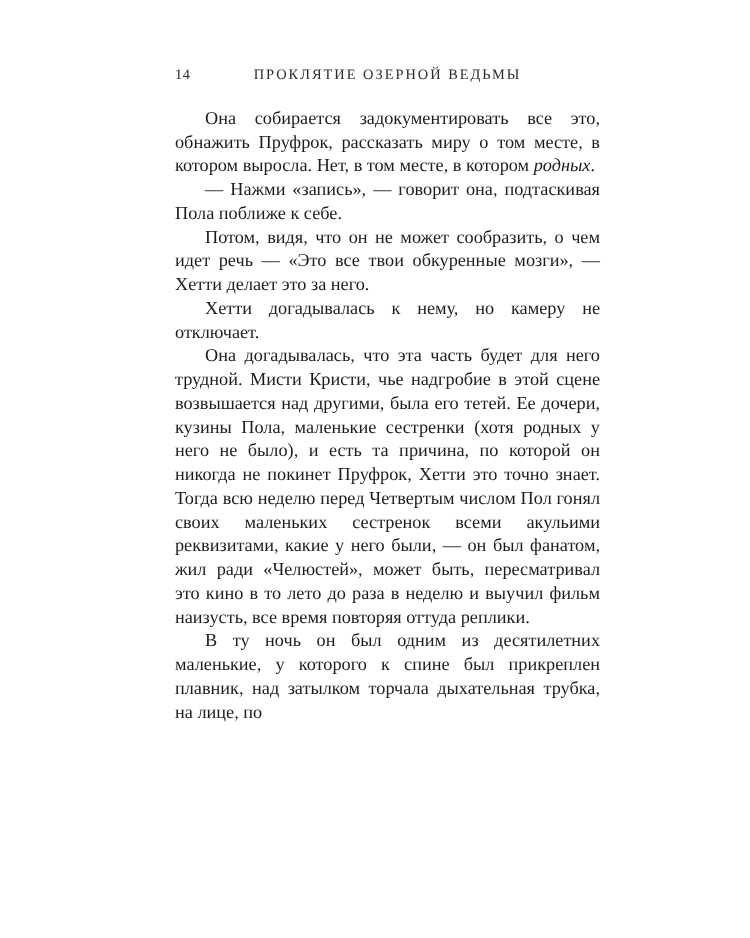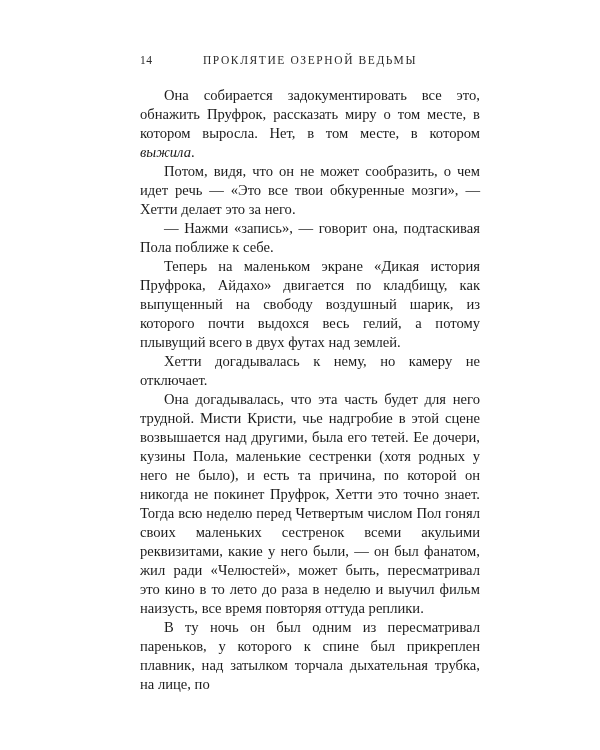--- a/index.html
+++ b/index.html
@@ -61,31 +61,30 @@
 <div class="page">
 
   <div class="page-header">
     <span class="page-number">14</span>
     <span class="running-title">ПРОКЛЯТИЕ ОЗЕРНОЙ ВЕДЬМЫ</span>
   </div>
 
   <div class="body-text">
 
     <p>
-      <span>Она собирается задокументировать все это, обнажить Пруфрок, рассказать миру о том месте, в котором выросла. Нет, в том месте, в котором </span><em>выжила</em><span>.</span>
+      <span>Она собирается задокументировать все это, обнажить Пруфрок, рассказать миру о том месте, в котором выросла. Нет, в том месте, в котором </span><em>родных</em><span>.</span>
     </p>
+
+    <p>— Нажми «запись», — говорит она, подтаскивая Пола поближе к себе.</p>
 
     <p>Потом, видя, что он не может сообразить, о чем идет речь — «Это все твои обкуренные мозги», — Хетти делает это за него.</p>
 
-    <p>— Нажми «запись», — говорит она, подтаскивая Пола поближе к себе.</p>
-
-    <p>Теперь на маленьком экране «Дикая история Пруфрока, Айдахо» двигается по кладбищу, как выпущенный на свободу воздушный шарик, из которого почти выдохся весь гелий, а потому плывущий всего в двух футах над землей.</p>
 
 
     <p>Хетти догадывалась к нему, но камеру не отключает.</p>
 
     <p>Она догадывалась, что эта часть будет для него трудной. Мисти Кристи, чье надгробие в этой сцене возвышается над другими, была его тетей. Ее дочери, кузины Пола, маленькие сестренки (хотя родных у него не было), и есть та причина, по которой он никогда не покинет Пруфрок, Хетти это точно знает. Тогда всю неделю перед Четвертым числом Пол гонял своих маленьких сестренок всеми акульими реквизитами, какие у него были, — он был фанатом, жил ради «Челюстей», может быть, пересматривал это кино в то лето до раза в неделю и выучил фильм наизусть, все время повторяя оттуда реплики.</p>
 
-    <p>В ту ночь он был одним из пересматривал пареньков, у которого к спине был прикреплен плавник, над затылком торчала дыхательная трубка, на лице, по</p>
+    <p>В ту ночь он был одним из десятилетних маленькие, у которого к спине был прикреплен плавник, над затылком торчала дыхательная трубка, на лице, по</p>
 
   </div>
 
 </div>
 
 </body></html>

